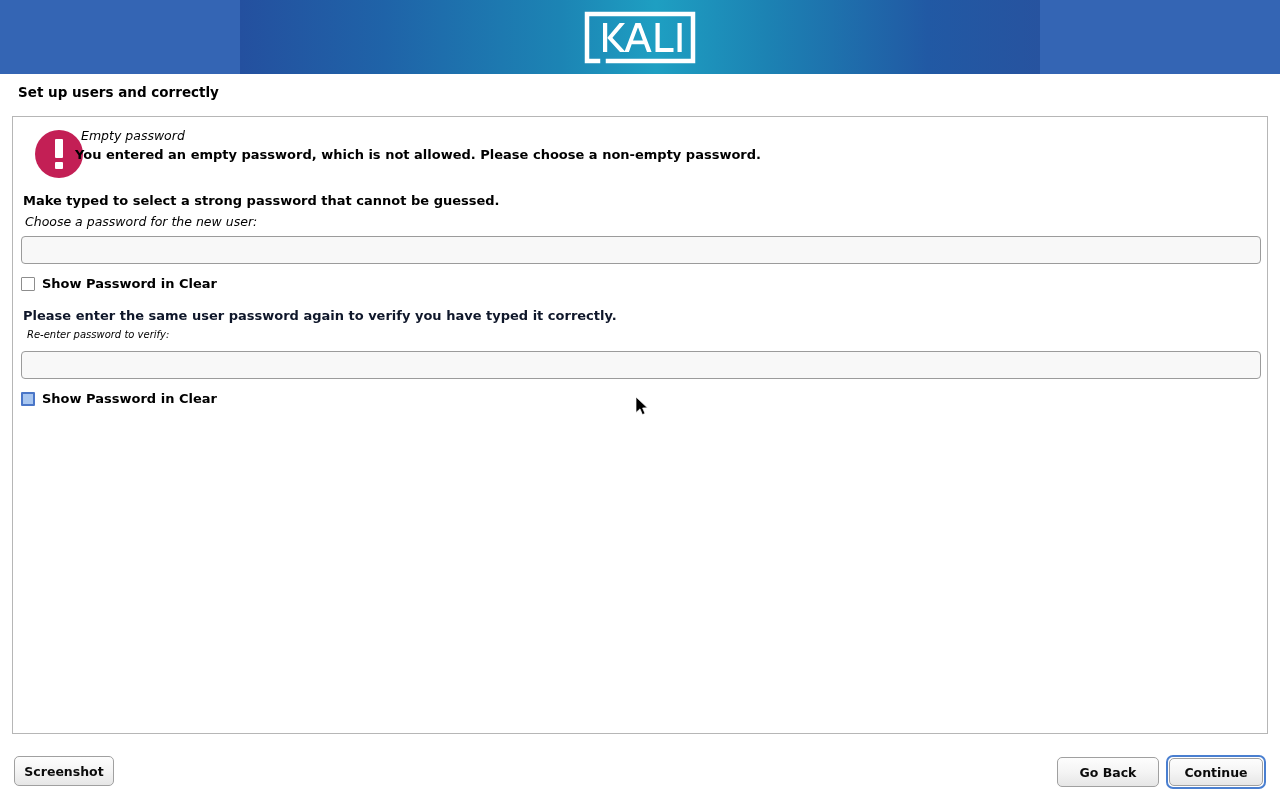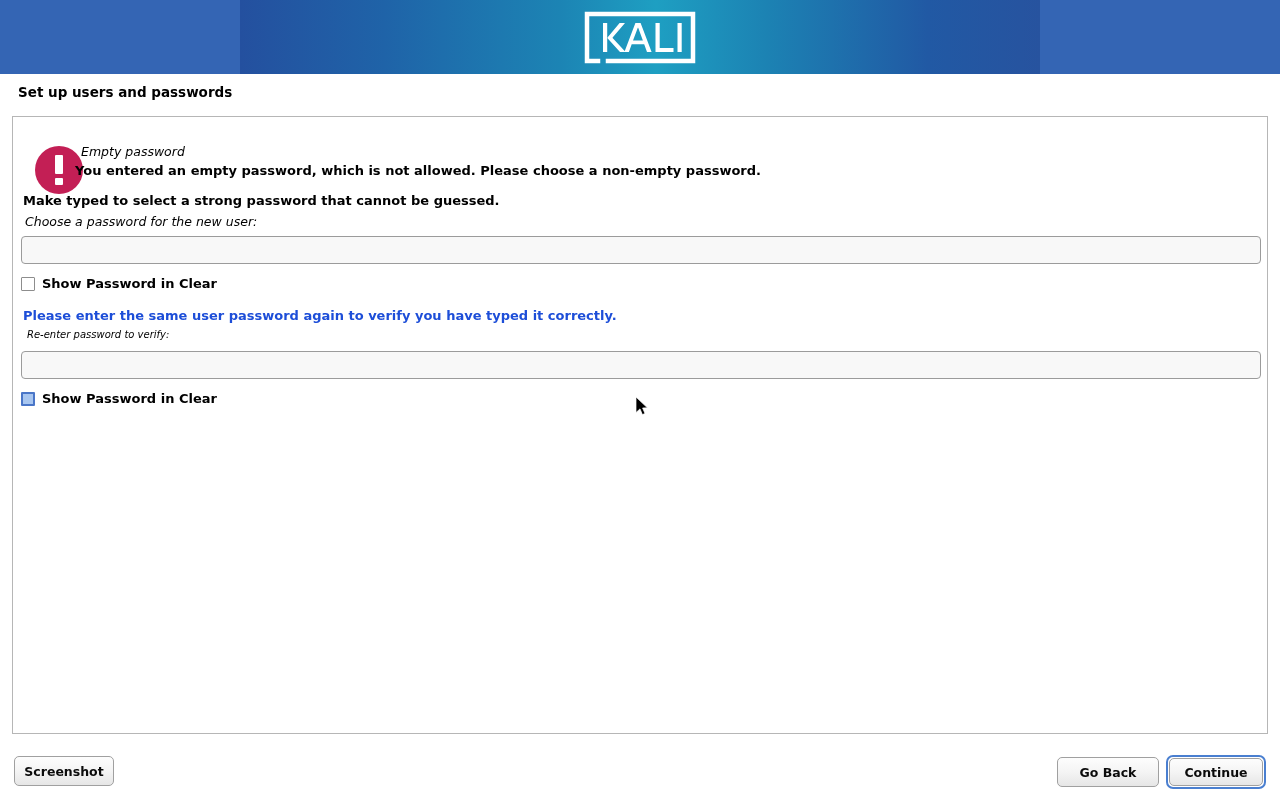--- a/index.html
+++ b/index.html
@@ -71,21 +71,21 @@
     width: 1256px;
     height: 618px;
     background: #ffffff;
     border: 1px solid #b6b6b6;
   }
 
   
   .error-row {
     position: absolute;
     left: 0px;
-    top: 16px;
+    top: 0px;
     width: 100%;
     height: 70px;
   }
   .error-icon {
     position: absolute;
     left: 22px;
     top: 13px;
     width: 48px;
     height: 48px;
     border-radius: 50%;
@@ -202,21 +202,21 @@
     line-height: 14px;
     text-align: center;
   }
 
   .verify-note {
     position: absolute;
     left: 10px;
     top: 191px;
     font-size: 13px;
     font-weight: bold;
-    color: #1d4ed8;
+    color: #0f172a;
   }
   .field-label-2 {
     position: absolute;
     left: 14px;
     top: 212px;
     font-size: 10px;
     font-style: italic;
     color: #000000;
   }
 
@@ -297,21 +297,21 @@
                    M49.0 29.6 L58.9 29.6 L54.2 16.8 L53.8 16.8 Z"></path>
 
           <polygon points="71.5,12 75.7,12 75.7,37.1 89.5,37.1 89.5,41 71.5,41"></polygon>
 
           <rect x="93.5" y="12" width="4.2" height="29"></rect>
         </g>
       </svg>
     </div>
   </div>
 
-  <div class="page-title">Set up users and passwords</div>
+  <div class="page-title">Set up users and correctly</div>
 
   <div class="panel">
 
     <div class="error-row">
       <div class="error-icon">
         <span class="bang"></span>
       </div>
       <div class="error-title">Empty password</div>
       <div class="error-body">You entered an empty password, which is not allowed. Please choose a non-empty password.</div>
     </div>

